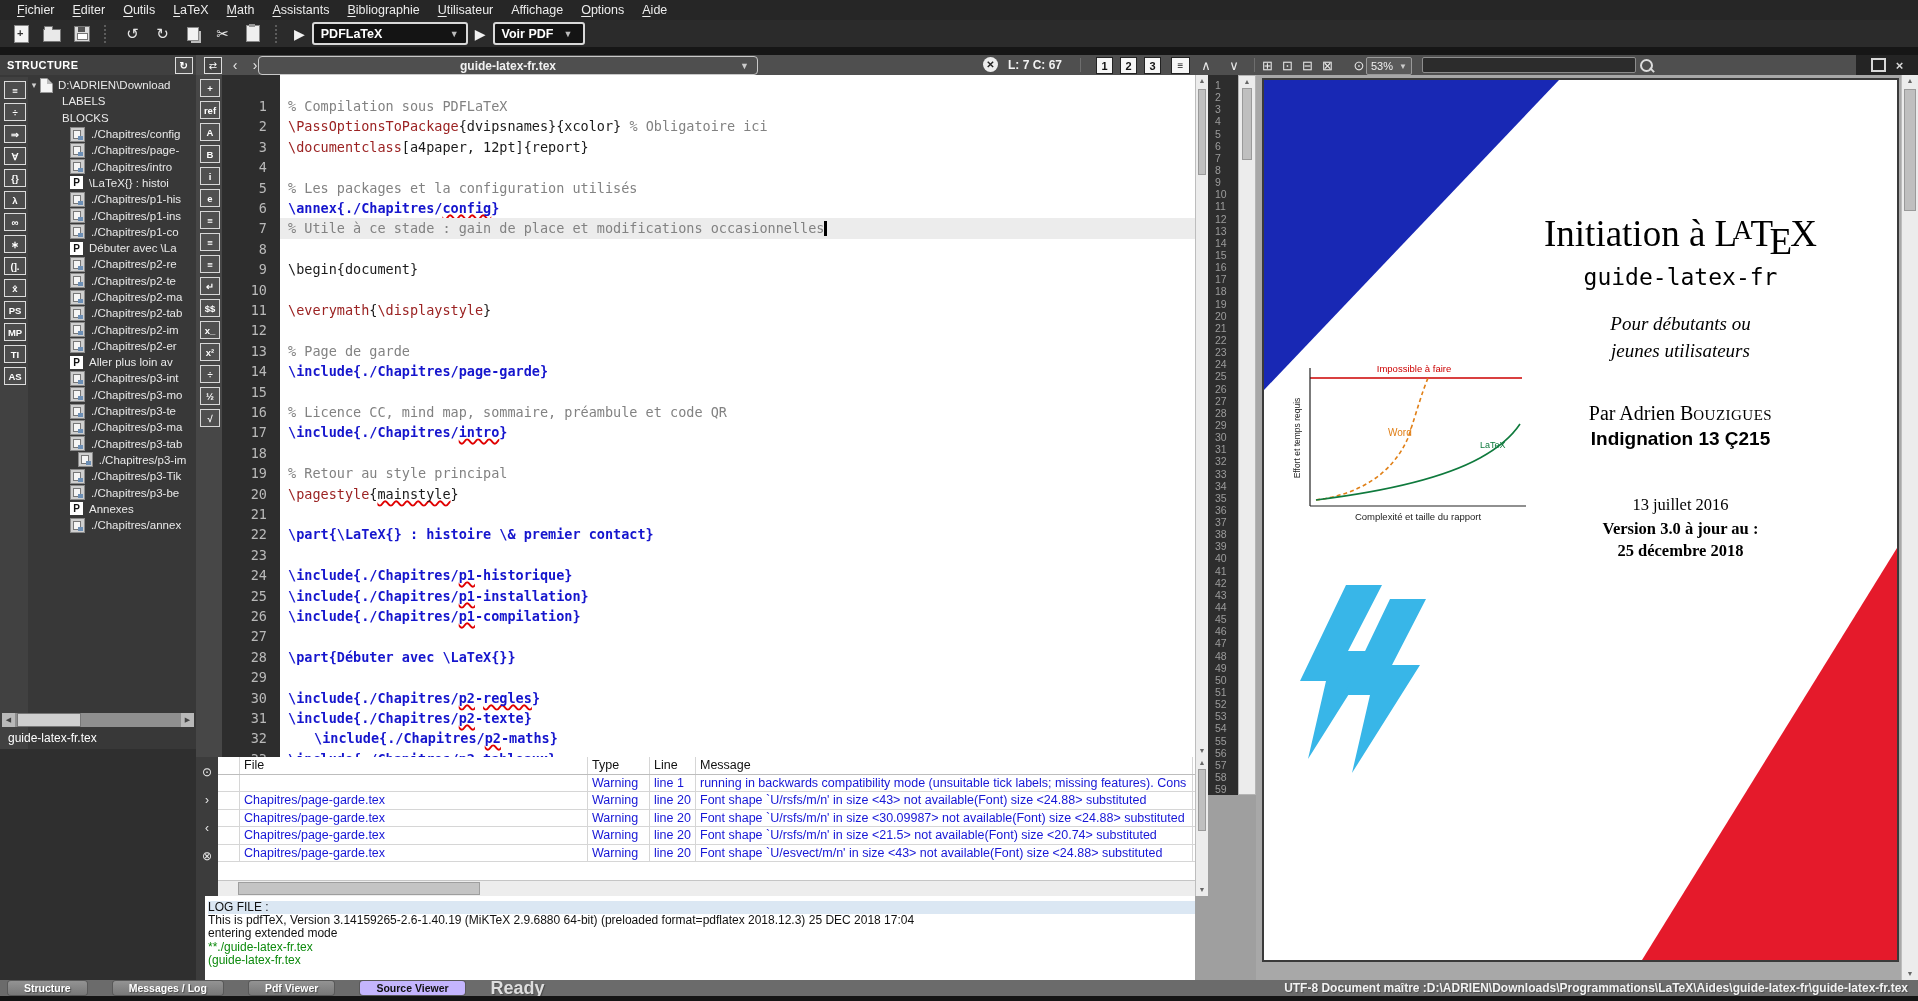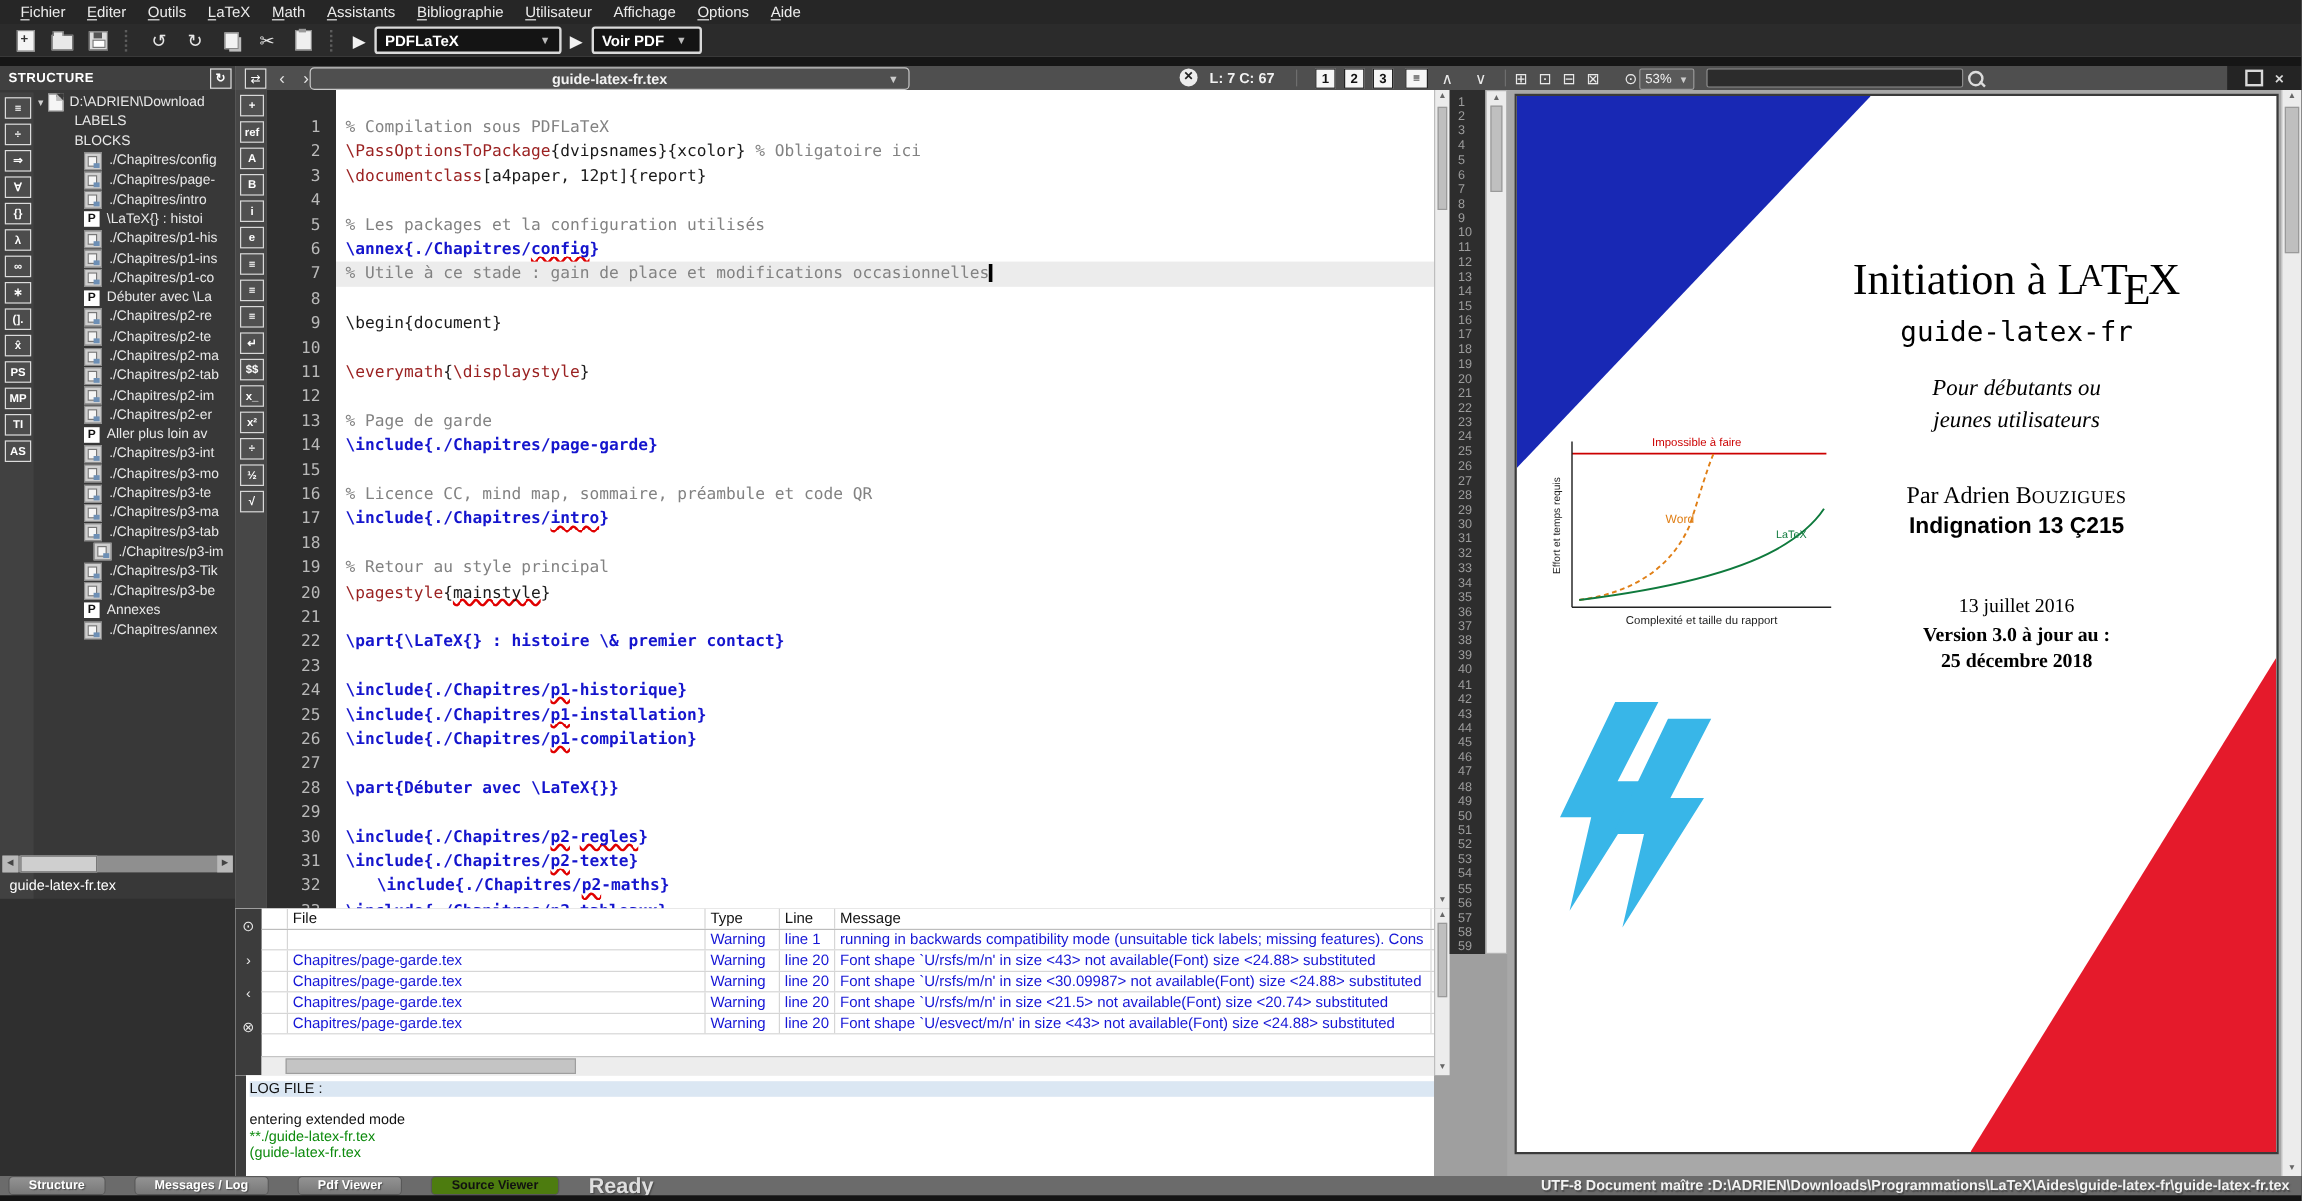--- a/index.html
+++ b/index.html
@@ -119,21 +119,21 @@
   .lrail{position:absolute;left:0;top:0;width:9px;height:100%;background:#3c3c3c;}
   .ll{position:absolute;left:12px;right:0;height:13.2px;line-height:13.2px;white-space:nowrap;}
   .ll.hl{background:#dbe7f3;}
   .ll.green{color:#0d8a0d;}
   
   .statusbar{position:absolute;left:0;top:980px;width:100%;height:16px;background:#6b6b6b;display:flex;
              align-items:center;padding-left:8px;box-sizing:border-box;}
   .sbtn{height:14px;padding:0 16px;margin-right:26px;border-radius:3px;background:linear-gradient(#939393,#787878);
         box-shadow:0 0 0 1px #585858;color:#fff;font-size:10.5px;font-weight:bold;display:flex;align-items:center;
         text-shadow:1px 1px 1px #4a4a4a;white-space:nowrap;}
-  .sbtn.active{background:#4d7c0f;color:#111;text-shadow:none;}
+  .sbtn.active{background:#c4b5fd;color:#111;text-shadow:none;}
   .ready{color:#dedede;font-size:18px;font-weight:bold;text-shadow:1px 1px 1px #4a4a4a;}
   .statright{margin-left:auto;padding-right:10px;color:#f2f2f2;font-size:12px;font-weight:bold;
              text-shadow:1px 1px 1px #4a4a4a;white-space:nowrap;}
   .bottomstrip{position:absolute;left:0;top:996px;width:100%;height:5px;background:#141414;}
   
   .srcgut{position:absolute;left:1208px;top:75px;width:30px;height:720px;background:#2d2d2d;color:#9c9c9c;
           font-size:10.5px;overflow:hidden;padding-top:4px;box-sizing:border-box;}
   .sgl{height:12.15px;line-height:12.15px;padding-left:7px;}
   .srcscroll{position:absolute;left:1238px;top:75px;width:18px;height:720px;background:#ececec;border:1px solid #b5b5b5;box-sizing:border-box;}
   .pdfdock{position:absolute;left:1256px;top:75px;width:738px;height:905px;background:#a8a8a8;}
@@ -545,20 +545,21 @@
   </div>
   <div class="vscroll" style="left:1195px;top:757px;height:139px;">
     <div class="varrow" style="top:0;">▲</div>
     <div class="vthumb" style="top:12px;height:60px;"></div>
     <div class="varrow" style="bottom:0;">▼</div>
   </div>
 
   <div class="logp" id="logp">
     <div class="lrail"></div>
   <div class="ll hl" style="top: 5px;">LOG FILE :</div>
+      <div class="ll " style="top: 18.2px;">This is pdfTeX, Version 3.14159265-2.6-1.40.19 (MiKTeX 2.9.6880 64-bit) (preloaded format=pdflatex 2018.12.3) 25 DEC 2018 17:04</div>
       <div class="ll " style="top: 31.4px;">entering extended mode</div>
       <div class="ll green" style="top: 44.6px;">**./guide-latex-fr.tex</div>
       <div class="ll green" style="top: 57.8px;">(guide-latex-fr.tex</div>
     </div>
 
   <div class="srcgut" id="srcgut">
       <div class="sgl">1</div>
       <div class="sgl">2</div>
       <div class="sgl">3</div>
       <div class="sgl">4</div>

